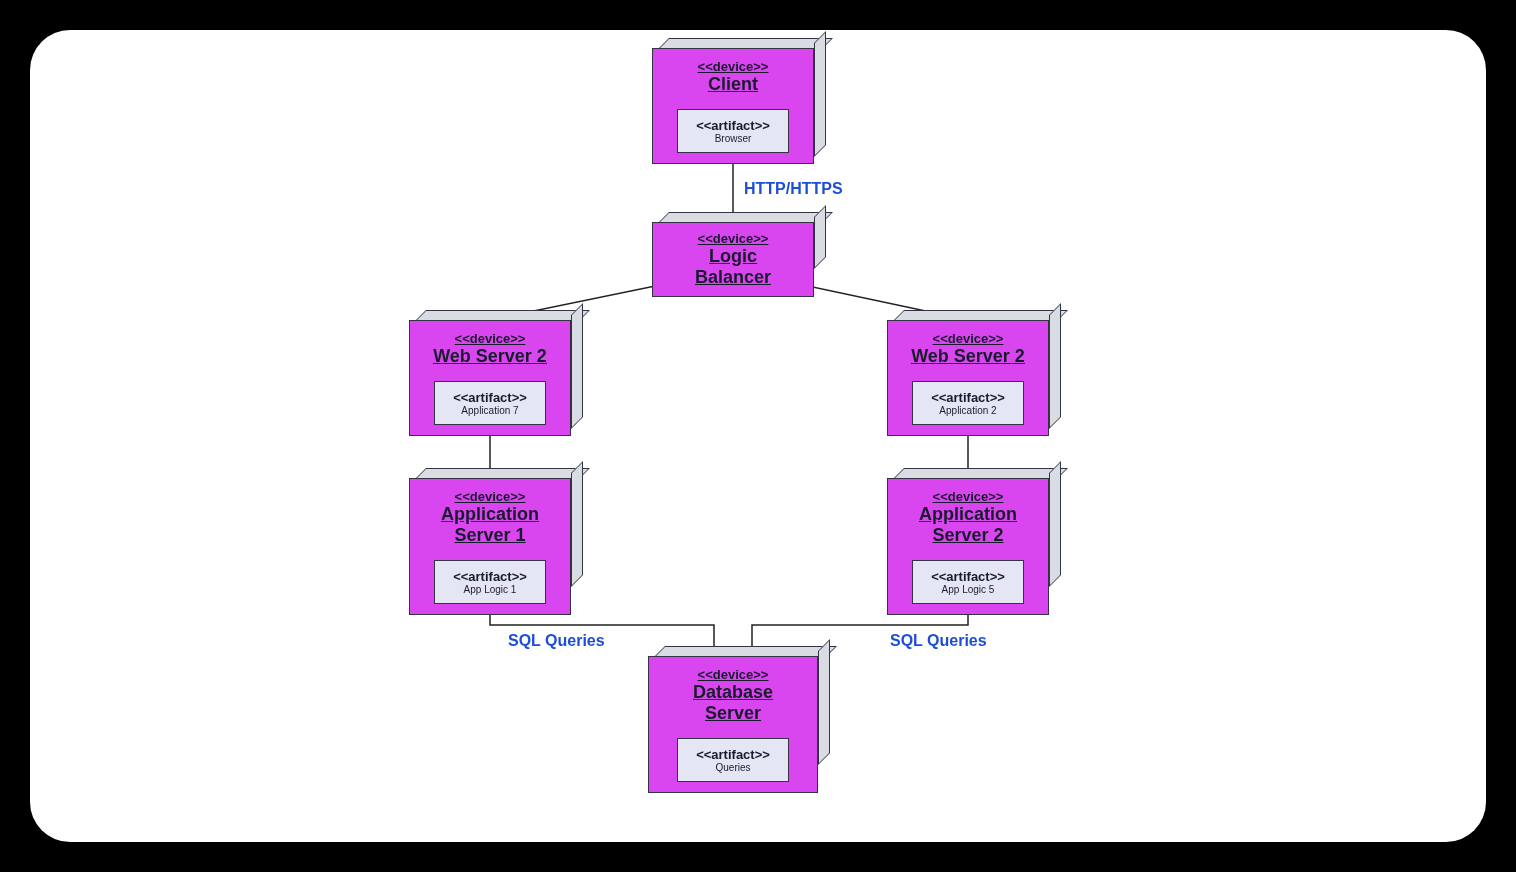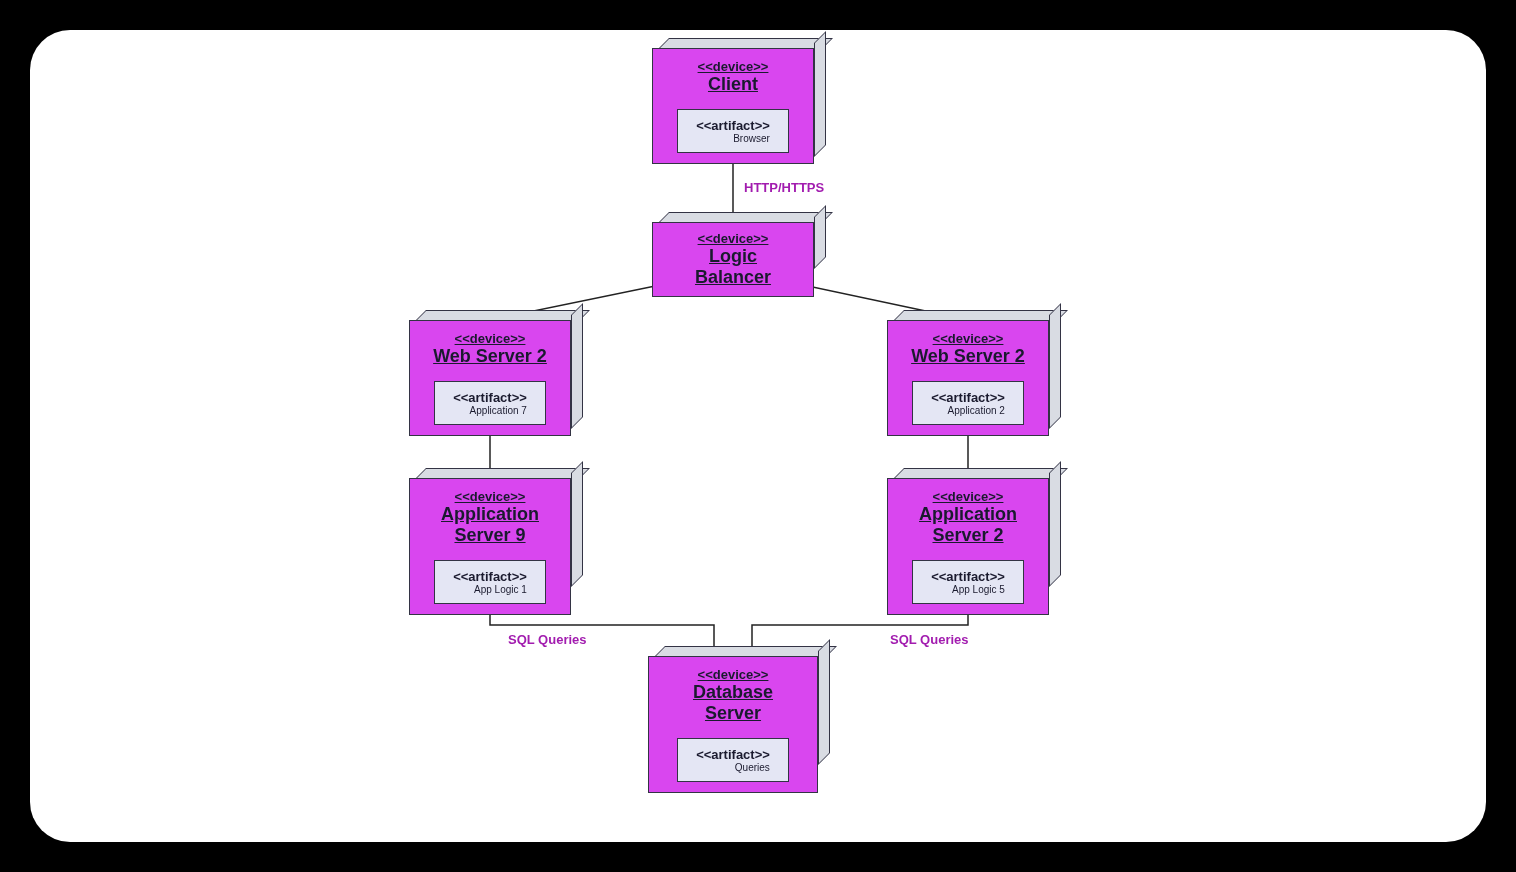--- a/index.html
+++ b/index.html
@@ -66,37 +66,36 @@
     text-decoration: underline;
     color: #1a1a2e;
     margin-bottom: 8px;
   }
   .artifact {
     background: #e4e6f4;
     border: 1.5px solid #333344;
     padding: 8px 18px;
     margin-top: 6px;
     display: inline-block;
-    text-align: right;
   }
   .artifact .astereo {
     font-size: 13px;
     font-weight: bold;
     color: #1a1a2e;
   }
   .artifact .aname {
     font-size: 10px;
     font-weight: normal;
     color: #1a1a2e;
   }
   .edge-label {
     position: absolute;
-    font-size: 13px;
-    font-weight: bold;
-    color: #a21caf;
+    font-size: 16px;
+    font-weight: bold;
+    color: #1d4ed8;
     white-space: nowrap;
   }
   .noartifact .front { padding: 8px 20px; }
   .noartifact .name { margin-bottom: 0; }
 </style>
 </head>
 <body>
 
 <div class="canvas">
 
@@ -176,21 +175,21 @@
       </div>
     </div>
   </div>
 
   <div class="node" style="left:379px; top:448px;">
     <div class="box3d">
       <div class="top" style="width:162px;"></div>
       <div class="side" style="left:162px; height:112px;"></div>
       <div class="front" style="width:162px;">
         <div class="stereo">&lt;&lt;device&gt;&gt;</div>
-        <div class="name">Application Server 9</div>
+        <div class="name">Application Server 1</div>
         <div class="artifact">
           <div class="astereo">&lt;&lt;artifact&gt;&gt;</div>
           <div class="aname">App Logic 1</div>
         </div>
       </div>
     </div>
   </div>
 
   <div class="node" style="left:857px; top:448px;">
     <div class="box3d">

